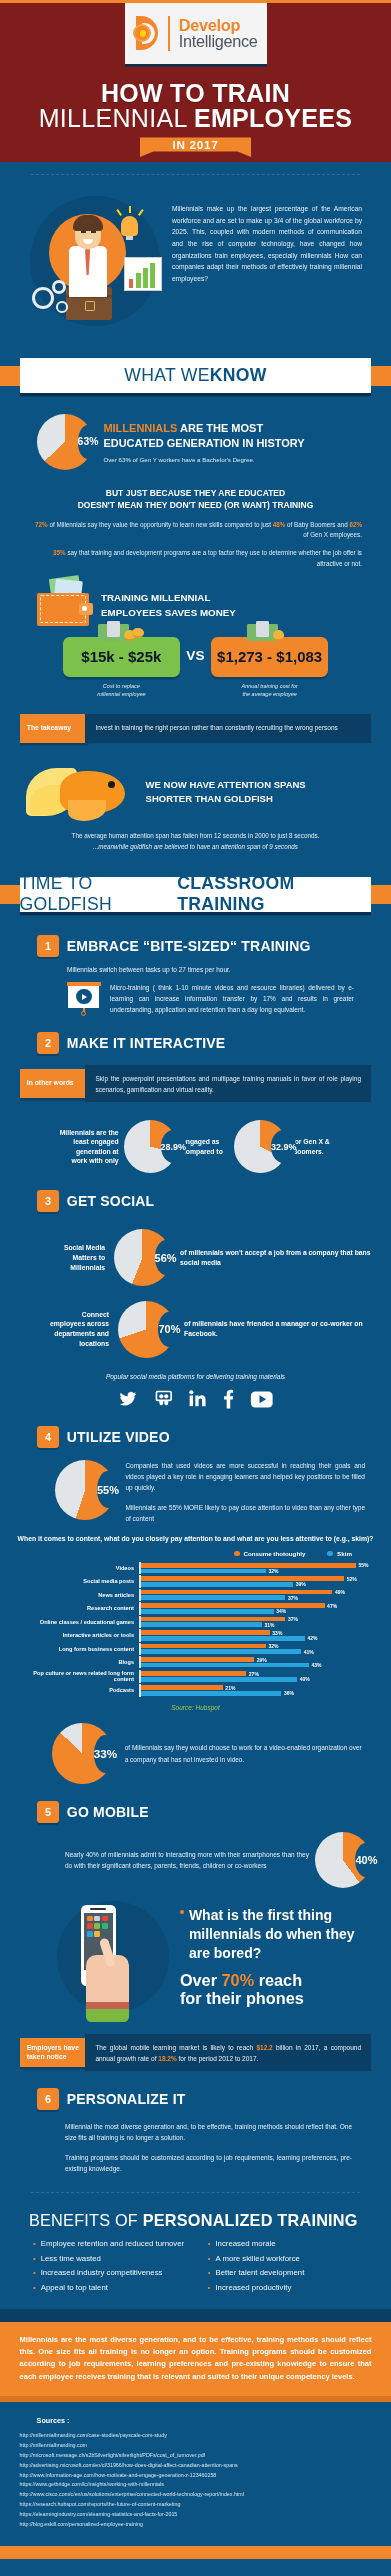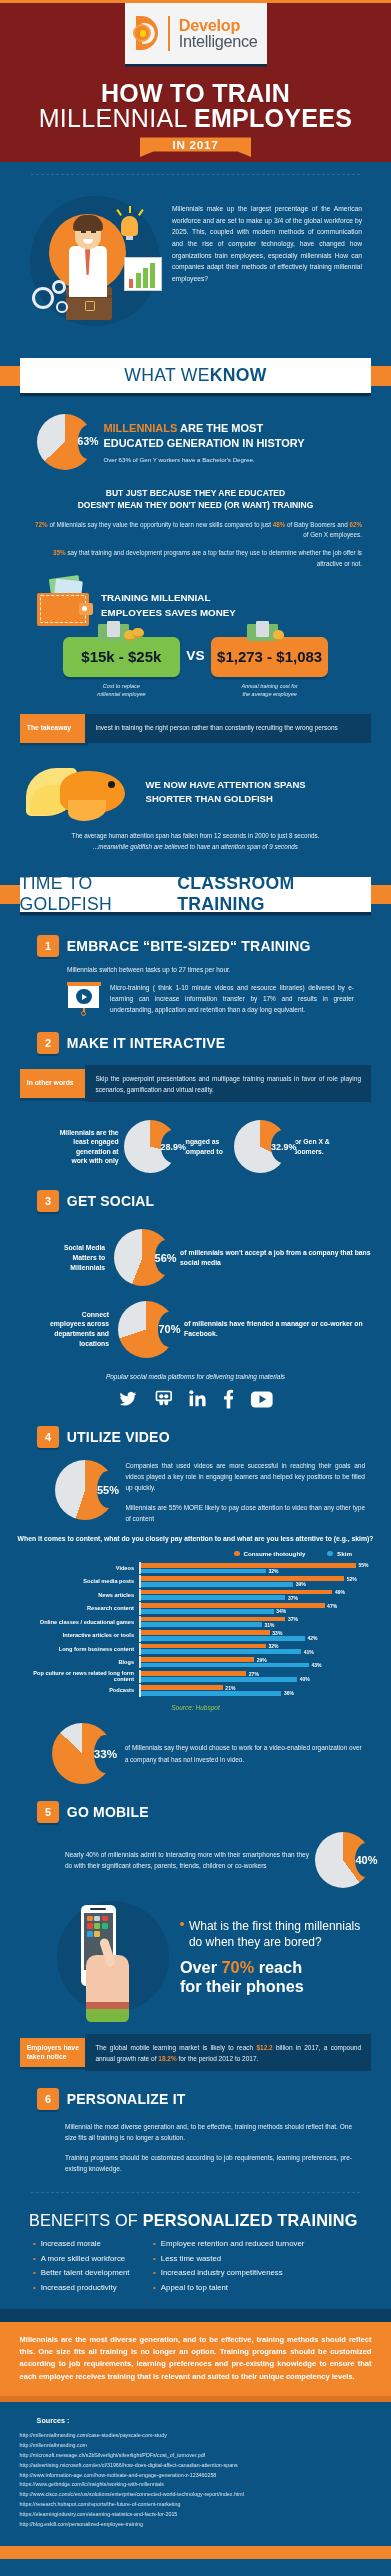--- a/index.html
+++ b/index.html
@@ -235,21 +235,21 @@
   .pa-circle { position:absolute; left:5.2px; top:9px; width:112px; height:112px; border-radius:50%; background:#0a4a75;}
   .pa-phone  { position:absolute; left:29px; top:13px; width:35px; height:81px; background:#fff; border-radius:5.2px;}
   .pa-screen { position:absolute; left:32px; top:21px; width:29px; height:57px; background:#4c5a63;}
   .pa-home   { position:absolute; left:42px; top:80px; width:8.5px; height:8.5px; border-radius:50%; background:#b6bcc2;}
   .pa-spk    { position:absolute; left:38px; top:16.3px; width:16.3px; height:2px; border-radius:1.3px; background:#2c3338;}
   .app { position:absolute; width:5.9px; height:5.9px; border-radius:1.3px; }
   .pa-hand   { position:absolute; left:34px; top:63px; width:43px; height:65px; background:#f4c7a8; border-radius:10.4px 10.4px 6.5px 6.5px;}
   .pa-cuff   { position:absolute; left:34px; top:110px; width:43px; height:9px; background:#c4614f;}
   .pa-sleeve { position:absolute; left:34px; top:117px; width:43px; height:13px; background:#7cb83f; border-radius:0 0 5.2px 5.2px;}
   .pa-finger { position:absolute; left:51px; top:46px; width:9px; height:29px; background:#f7d4b8; border-radius:4.6px; transform:rotate(-18deg);}
-  .phone-txt .q { font-size:12px; font-weight:normal; line-height:1.35; position:relative; padding-left:9px;}
+  .phone-txt .q { font-size:14px; font-weight:bold; line-height:1.35; position:relative; padding-left:9px;}
   .phone-txt .q::before{content:"";position:absolute;left:0;top:3.9px;width:3.9px;height:3.9px;border-radius:50%;background:#f1862a;}
   .phone-txt .big { font-size:16.3px; font-weight:bold; line-height:1.15; margin-top:7.8px;}
   .phone-txt .big .hl { color:#f1862a; }
 
   .sixtxt { font-size:6.5px; line-height:1.72; text-align:justify; padding:10.4px 39px 0 65px; color:#eaf1f6;}
   .sixtxt p + p { margin-top:9px; }
 
   
   .ben { padding:6.5px 29px 0; }
   .ben h2 { font-size:16.3px; letter-spacing:0.2px; }
@@ -754,30 +754,30 @@
   </div>
 
   <div class="dotline" style="margin-top:17px;"></div>
 
   <div class="ben">
     <h2>
       <span class="thin">BENEFITS OF </span><span class="bold">PERSONALIZED TRAINING</span>
     </h2>
     <div class="ben-cols">
       <ul>
+        <li>Employee retention and reduced turnover</li>
+        <li>Less time wasted</li>
+        <li>Increased industry  competitiveness</li>
+        <li>Appeal to top talent</li>
+      </ul>
+      <ul>
         <li>Increased morale</li>
         <li>A more skilled workforce</li>
         <li>Better talent development</li>
         <li>Increased productivity</li>
-      </ul>
-      <ul>
-        <li>Employee retention and reduced turnover</li>
-        <li>Less time wasted</li>
-        <li>Increased industry  competitiveness</li>
-        <li>Appeal to top talent</li>
       </ul>
     </div>
   </div>
 
   <div class="navy-gap"></div>
   <div class="concl">
     <p>Millennials are the most diverse generation, and to be effective, training methods should reflect this. One size fits all training is no longer an option. Training programs should be customized according to job requirements, learning preferences and pre-existing knowledge to ensure that each employee receives training that is relevant and suited to their unique competency levels.</p>
   </div>
   <div class="concl-shadow"></div>
 

